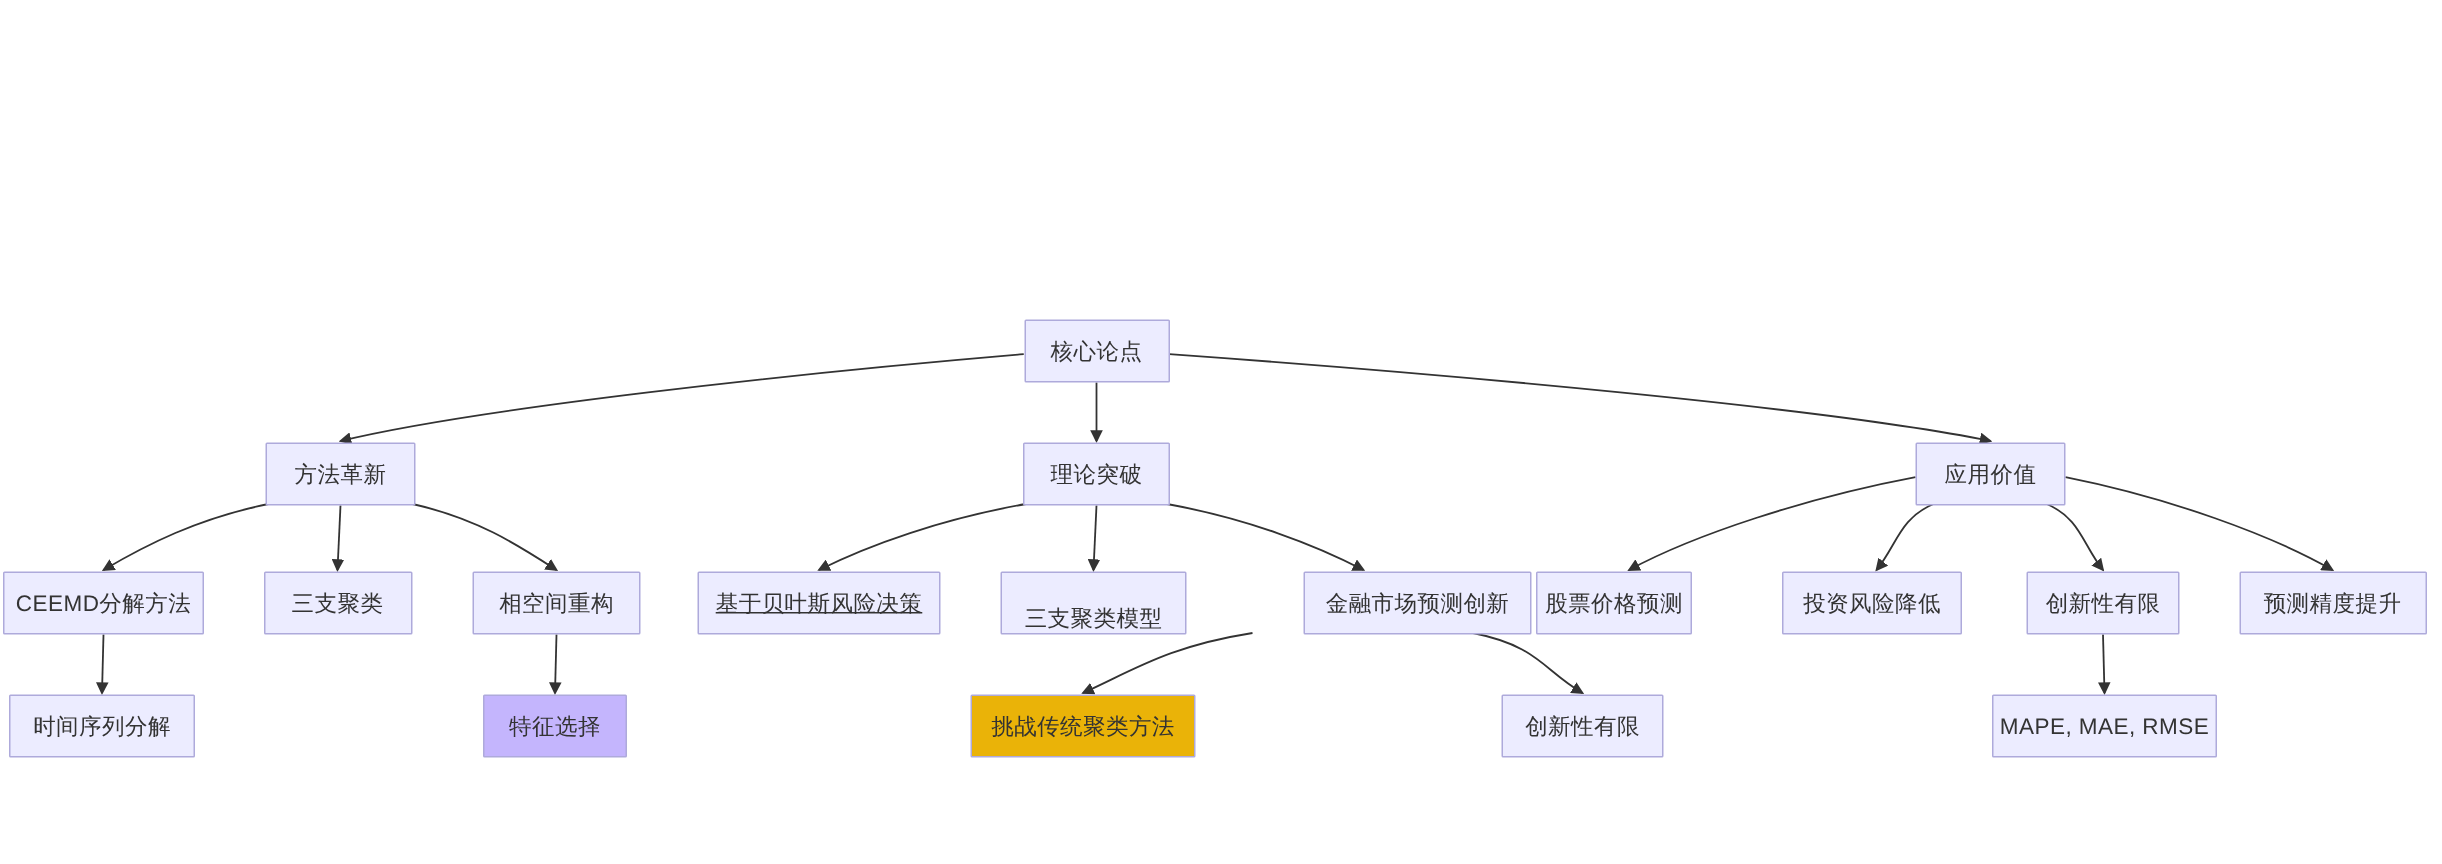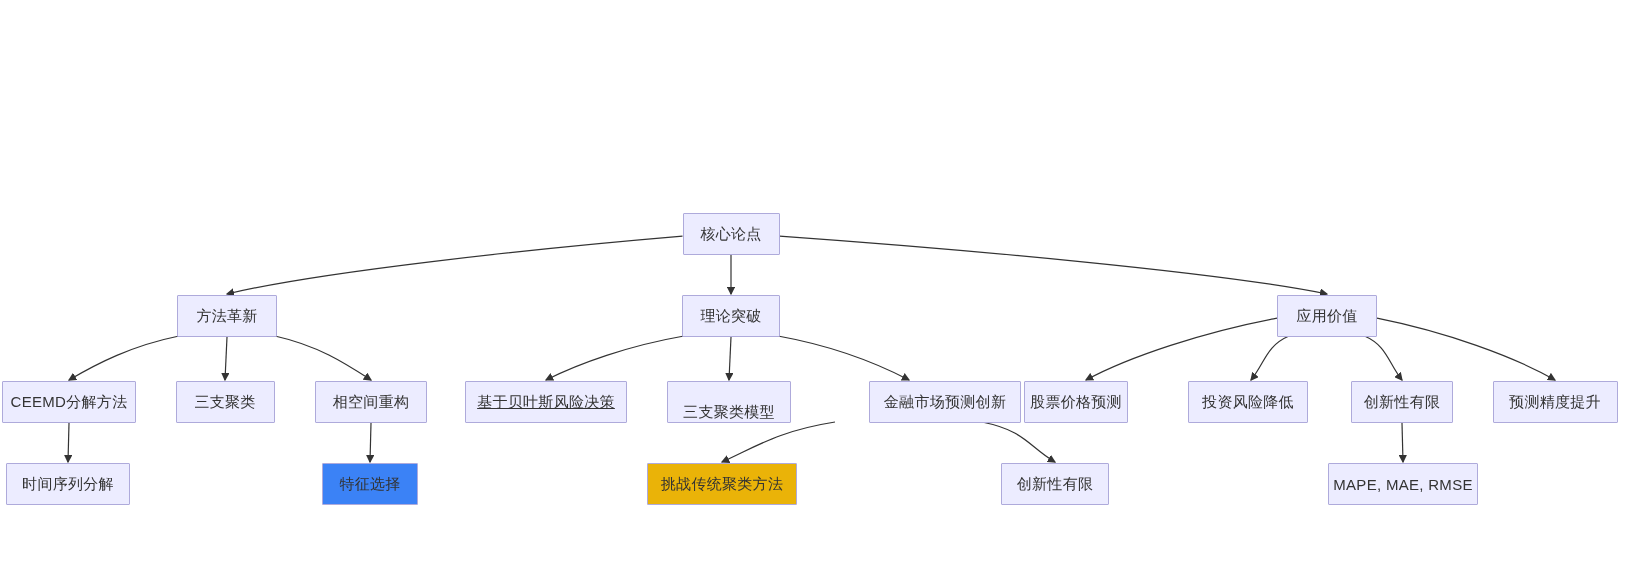--- a/index.html
+++ b/index.html
@@ -105,21 +105,21 @@
     </div>
     <div class="node" style="left: 1351px; top: 381px; width: 102px; height: 42px; background: rgb(236, 236, 255); border: 1px solid rgb(174, 170, 219); color: rgb(51, 51, 51);">
       <span>创新性有限</span>
     </div>
     <div class="node" style="left: 1492.5px; top: 381px; width: 125px; height: 42px; background: rgb(236, 236, 255); border: 1px solid rgb(174, 170, 219); color: rgb(51, 51, 51);">
       <span>预测精度提升</span>
     </div>
     <div class="node" style="left: 6px; top: 463px; width: 124px; height: 42px; background: rgb(236, 236, 255); border: 1px solid rgb(174, 170, 219); color: rgb(51, 51, 51);">
       <span>时间序列分解</span>
     </div>
-    <div class="node" style="left: 322px; top: 463px; width: 96px; height: 42px; background: #3b82f6; border: 1px solid rgb(174, 170, 219); color: rgb(51, 51, 51);">
+    <div class="node" style="left: 322px; top: 463px; width: 96px; height: 42px; background: #c4b5fd; border: 1px solid rgb(174, 170, 219); color: rgb(51, 51, 51);">
       <span>特征选择</span>
     </div>
     <div class="node" style="left: 647px; top: 463px; width: 150px; height: 42px; background: #eab308; border: 1px solid rgb(174, 170, 219); color: rgb(51, 51, 51);">
       <span>挑战传统聚类方法</span>
     </div>
     <div class="node" style="left: 1001px; top: 463px; width: 108px; height: 42px; background: rgb(236, 236, 255); border: 1px solid rgb(174, 170, 219); color: rgb(51, 51, 51);">
       <span>创新性有限</span>
     </div>
     <div class="node" style="left: 1328px; top: 463px; width: 150px; height: 42px; background: rgb(236, 236, 255); border: 1px solid rgb(174, 170, 219); color: rgb(51, 51, 51);">
       <span>MAPE, MAE, RMSE</span>

